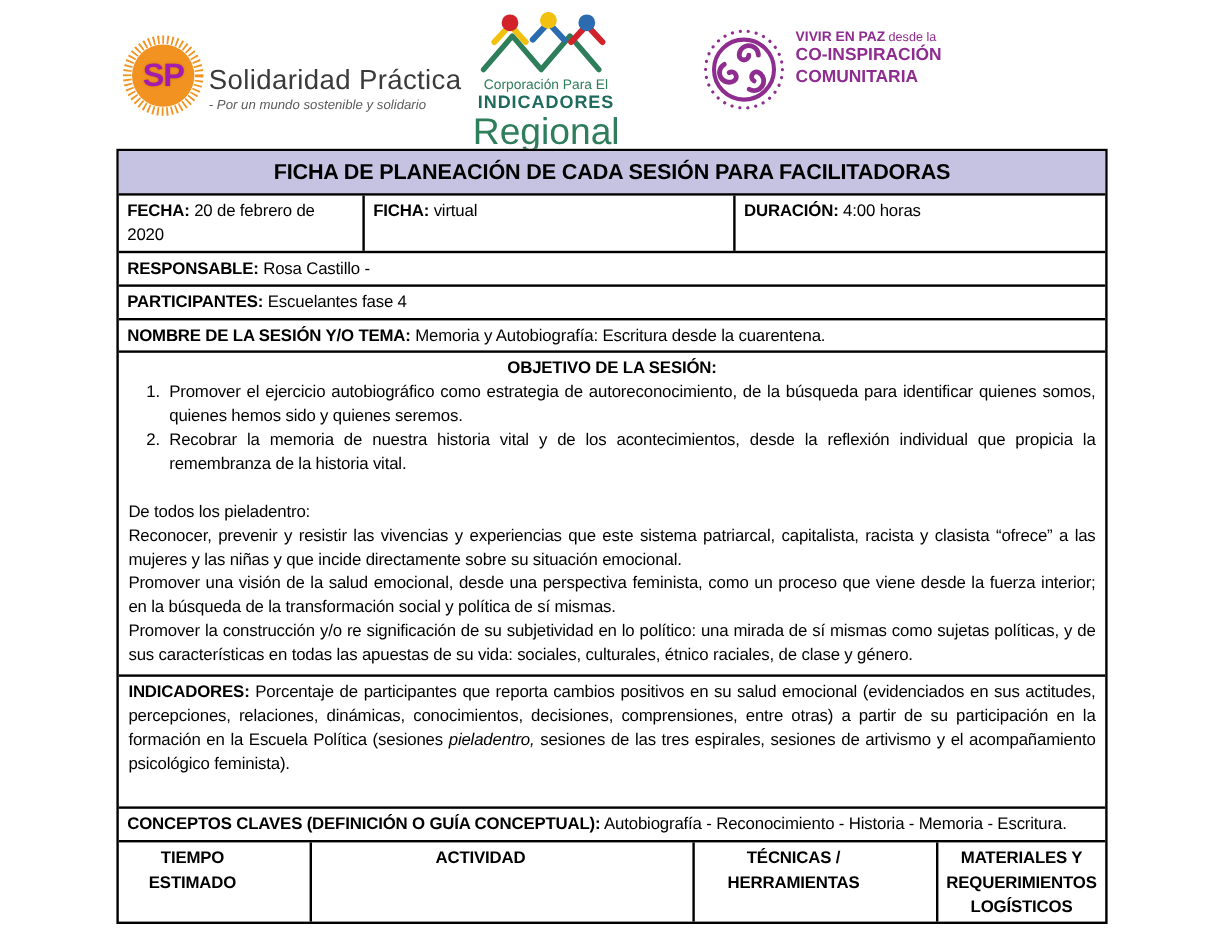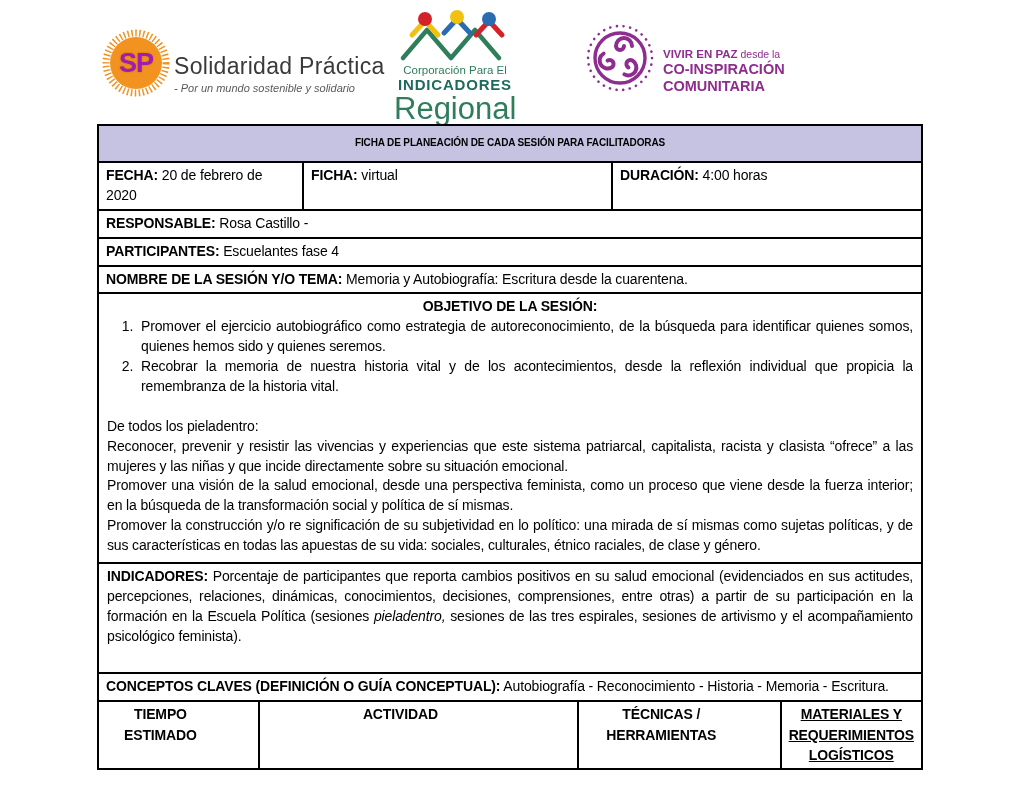--- a/index.html
+++ b/index.html
@@ -20,58 +20,58 @@
   }
   .sp-text { padding-top:26px; margin-left:2px; }
   .sp-name { font-size:23px; color:#3a3a3a; letter-spacing:.3px; white-space:nowrap; }
   .sp-tagline { font-size:11px; font-style:italic; color:#5a5a5a; text-align:left; margin-top:2px; white-space:nowrap; }
 
   .logo-cdr { position:absolute; left:394px; top:10px; width:122px; text-align:center; }
   .cdr-line1 { font-size:11.5px; color:var(--cdr-green,#2E7D5B); margin-top:-2px; white-space:nowrap; }
   .cdr-line2 { font-size:15px; font-weight:bold; color:var(--cdr-teal,#1E6B5E); letter-spacing:.8px; white-space:nowrap; }
   .cdr-line3 { font-size:31px; color:var(--cdr-green,#2E7D5B); margin-top:-2px; white-space:nowrap; }
 
-  .logo-coin { position:absolute; left:584px; top:20px; display:flex; align-items:flex-end; gap:7px; }
+  .logo-coin { position:absolute; left:584px; top:20px; display:flex; align-items:flex-start; gap:7px; }
   .coin-text { color:var(--coin-purple,#8E2D8F); line-height:1.22; padding-top:4px; }
   .coin-line1 { font-size:10.5px; white-space:nowrap; }
   .coin-line1 b { font-size:11.5px; }
   .coin-line2, .coin-line3 { font-size:14.5px; font-weight:bold; white-space:nowrap; }
 
   
   .sheet {
     position:absolute; left:97px; top:124px; width:826px;
     border:2px solid #000; background:#fff;
     font-size:14px; line-height:1.42; letter-spacing:-0.01em;
   }
   .row { border-top:2px solid #000; }
   .row:first-child { border-top:0; }
   .title-row {
     background:var(--header-bg,#C6C3E2); min-height:35px;
     display:flex; align-items:center; justify-content:center;
-    font-weight:bold; font-size:10px; text-align:center;
+    font-weight:bold; font-size:18px; text-align:center;
   }
   .flexrow { display:flex; align-items:stretch; }
   .flexrow .cell + .cell { border-left:2px solid #000; }
   .cell { padding:3px 7px; }
   .w-fecha { width:203px; } .w-lugar { width:309px; } .w-dur { flex:1; }
   .single { padding:3px 7px; min-height:24px; }
   .b { font-weight:bold;text-align:center; }
   .big { padding:3px 8px 6px; min-height:258px; }
   .big ol { margin:0; padding-left:30px; }
   .big li { padding-left:4px; text-align:justify; }
   .blank { height:20px; }
   p.just { margin:0; text-align:justify; }
   .ind { padding:3px 8px 26px; min-height:97px; text-align:justify; }
   .cols { display:flex; align-items:stretch; min-height:52px;gap:36px; }
   .cols .cell + .cell { border-left:2px solid #000; }
   .cols .cell {
     font-weight:bold; text-align:center; padding-top:2px;
     line-height:1.45; font-size:14px;
   }
-  .col-1 { width:131px; } .col-2 { width:303px; } .col-3 { width:178px; } .col-4 { flex:1;text-decoration:underline; }
+  .col-1 { width:131px; } .col-2 { width:303px; } .col-3 { width:178px; } .col-4 { flex:1; }
 </style>
 </head>
 <body>
 
 <div class="logos">
 
   <div class="logo-sp">
     <div class="sun">
       <svg width="72" height="72" viewBox="0 0 72 72">
         <circle cx="36" cy="36" r="30" fill="none" stroke="var(--sp-orange,#F29220)" stroke-width="7" stroke-dasharray="1.5 2.4"></circle>

